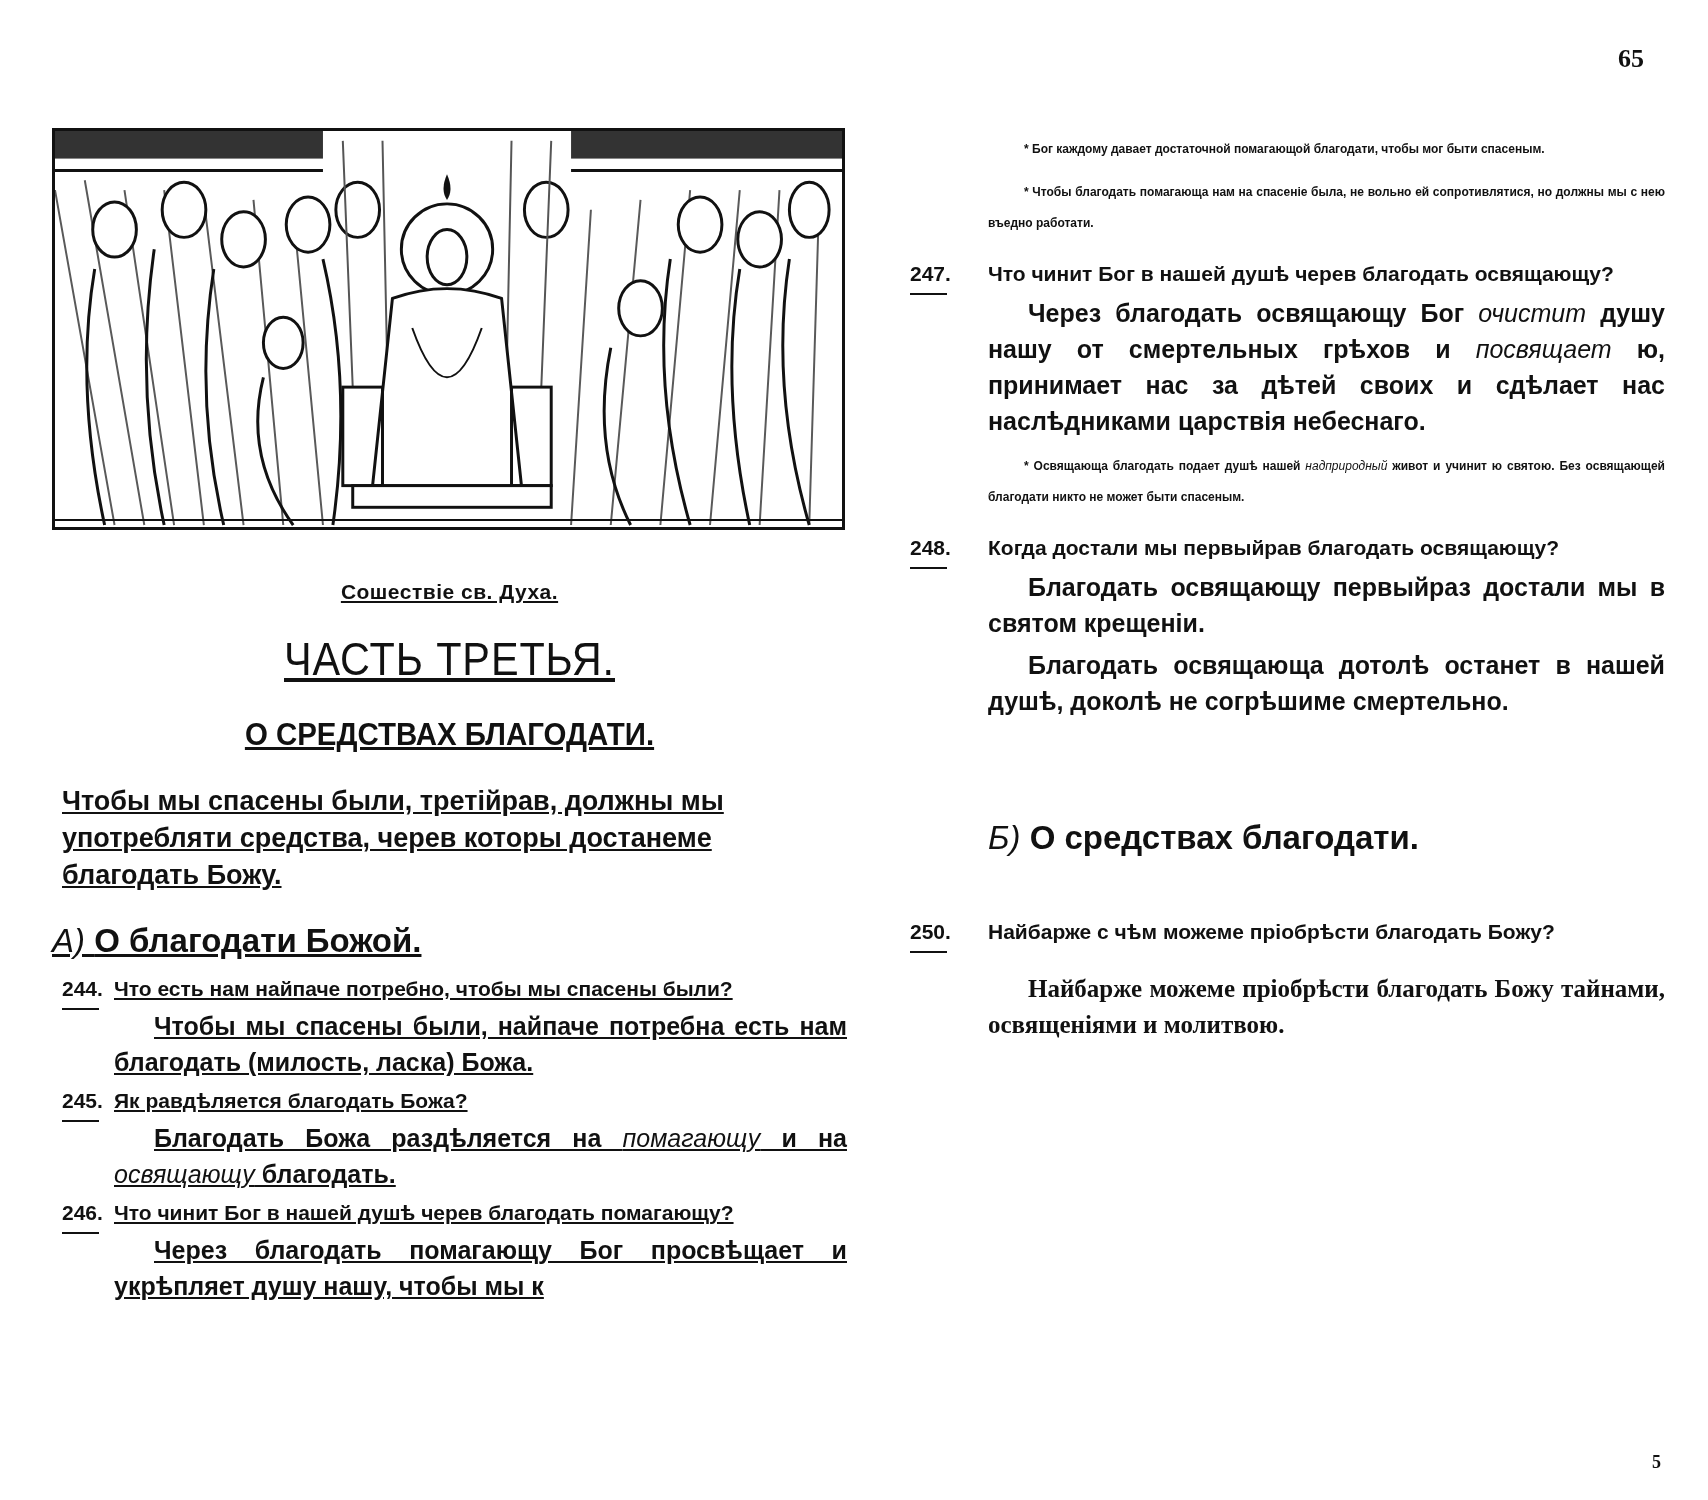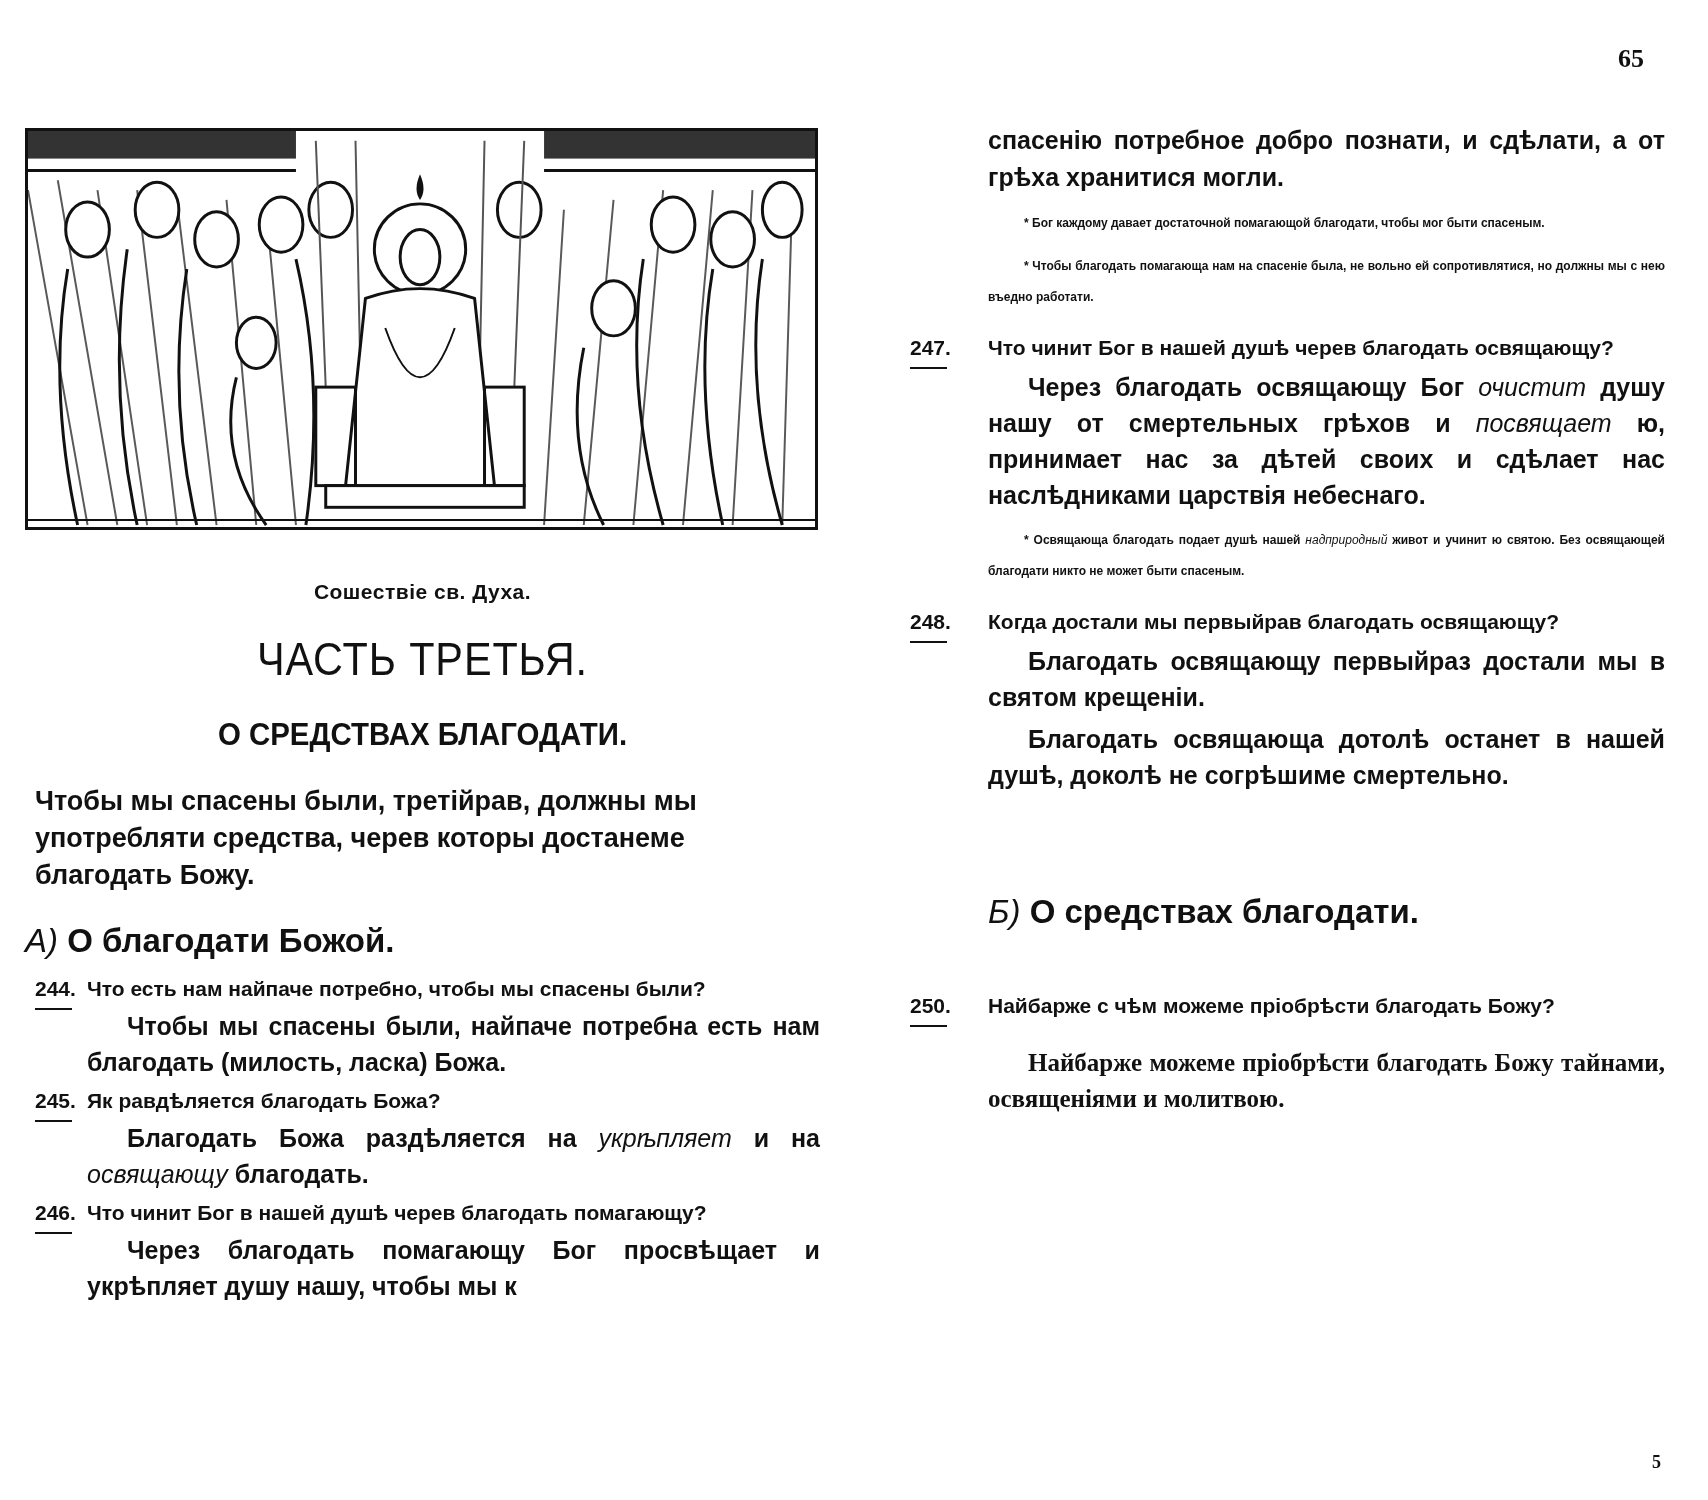--- a/index.html
+++ b/index.html
@@ -4,21 +4,21 @@
 <style>
   html, body { margin: 0; padding: 0; background: #ffffff; }
   body {
     width: 1708px; height: 1500px; position: relative; overflow: hidden;
     color: #111; font-family: "Liberation Sans", "DejaVu Sans", sans-serif;
   }
   .page-num-top { position: absolute; left: 1618px; top: 44px; font-size: 26px; font-weight: bold; font-family: "Liberation Serif", serif; }
   .page-num-bottom { position: absolute; left: 1652px; top: 1452px; font-size: 18px; font-weight: bold; font-family: "Liberation Serif", serif; }
 
   
-  .left-col { position: absolute; left: 25px; top: 128px; width: 795px; }
+  .left-col { position: absolute; left: 52px; top: 128px; width: 795px; text-decoration: underline; }
   .illustration {
     position: relative; width: 793px; height: 402px; border: 3px solid #111;
     box-sizing: border-box; overflow: hidden; background: #fff;
   }
   .illustration svg { display: block; width: 100%; height: 100%; }
   .caption { text-align: center; font-size: 21px; font-weight: bold; margin-top: 50px; letter-spacing: 0.5px; }
   .part-title { text-align: center; font-size: 46px; font-family: "Liberation Sans Narrow", "Liberation Sans", sans-serif; margin-top: 28px; letter-spacing: 1px; transform: scaleX(0.9); }
   .section-title { text-align: center; font-size: 32px; font-weight: bold; margin-top: 30px; transform: scaleX(0.92); }
   .intro { font-size: 27px; font-weight: bold; line-height: 37px; margin-top: 30px; padding: 0 10px; }
   .sub-heading { font-size: 33px; font-weight: bold; margin-top: 28px; }
@@ -122,32 +122,31 @@
     <div class="q">
       <span class="num ul">244.</span>
       <span>Что есть нам найпаче потребно, чтобы мы спасены были?</span>
     </div>
     <div class="a">Чтобы мы спасены были, найпаче потребна есть нам благодать (милость, ласка) Божа.</div>
 
     <div class="q">
       <span class="num ul">245.</span>
       <span>Як равдѣляется благодать Божа?</span>
     </div>
-    <div class="a"><span>Благодать Божа раздѣляется на </span><i>укрѣпляет</i><span> и на </span><i>освящающу</i><span> благодать.</span></div>
+    <div class="a"><span>Благодать Божа раздѣляется на </span><i>помагающу</i><span> и на </span><i>освящающу</i><span> благодать.</span></div>
 
     <div class="q">
       <span class="num ul">246.</span>
       <span>Что чинит Бог в нашей душѣ черев благодать помагающу?</span>
     </div>
     <div class="a">Через благодать помагающу Бог просвѣщает и укрѣпляет душу нашу, чтобы мы к</div>
   </div>
 </div>
 
 <div class="right-col">
-  <div class="cont">спасенiю потребное добро познати, и сдѣлати, а от грѣха хранитися могли.</div>
   <div class="note">* Бог каждому давает достаточной помагающой благодати, чтобы мог быти спасеным.</div>
   <div class="note">* Чтобы благодать помагающа нам на спасенiе была, не вольно ей сопротивлятися, но должны мы с нею въедно работати.</div>
 
   <div class="q">
     <span class="num ul">247.</span>
     <span>Что чинит Бог в нашей душѣ черев благодать освящающу?</span>
   </div>
   <div class="a"><span>Через благодать освящающу Бог </span><i>очистит</i><span> душу нашу от смертельных грѣхов и </span><i>посвящает</i><span> ю, принимает нас за дѣтей своих и сдѣлает нас наслѣдниками царствiя небеснаго.</span></div>
   <div class="note"><span>* Освящающа благодать подает душѣ нашей </span><i>надприродный</i><span> живот и учинит ю святою. Без освящающей благодати никто не может быти спасеным.</span></div>
 

